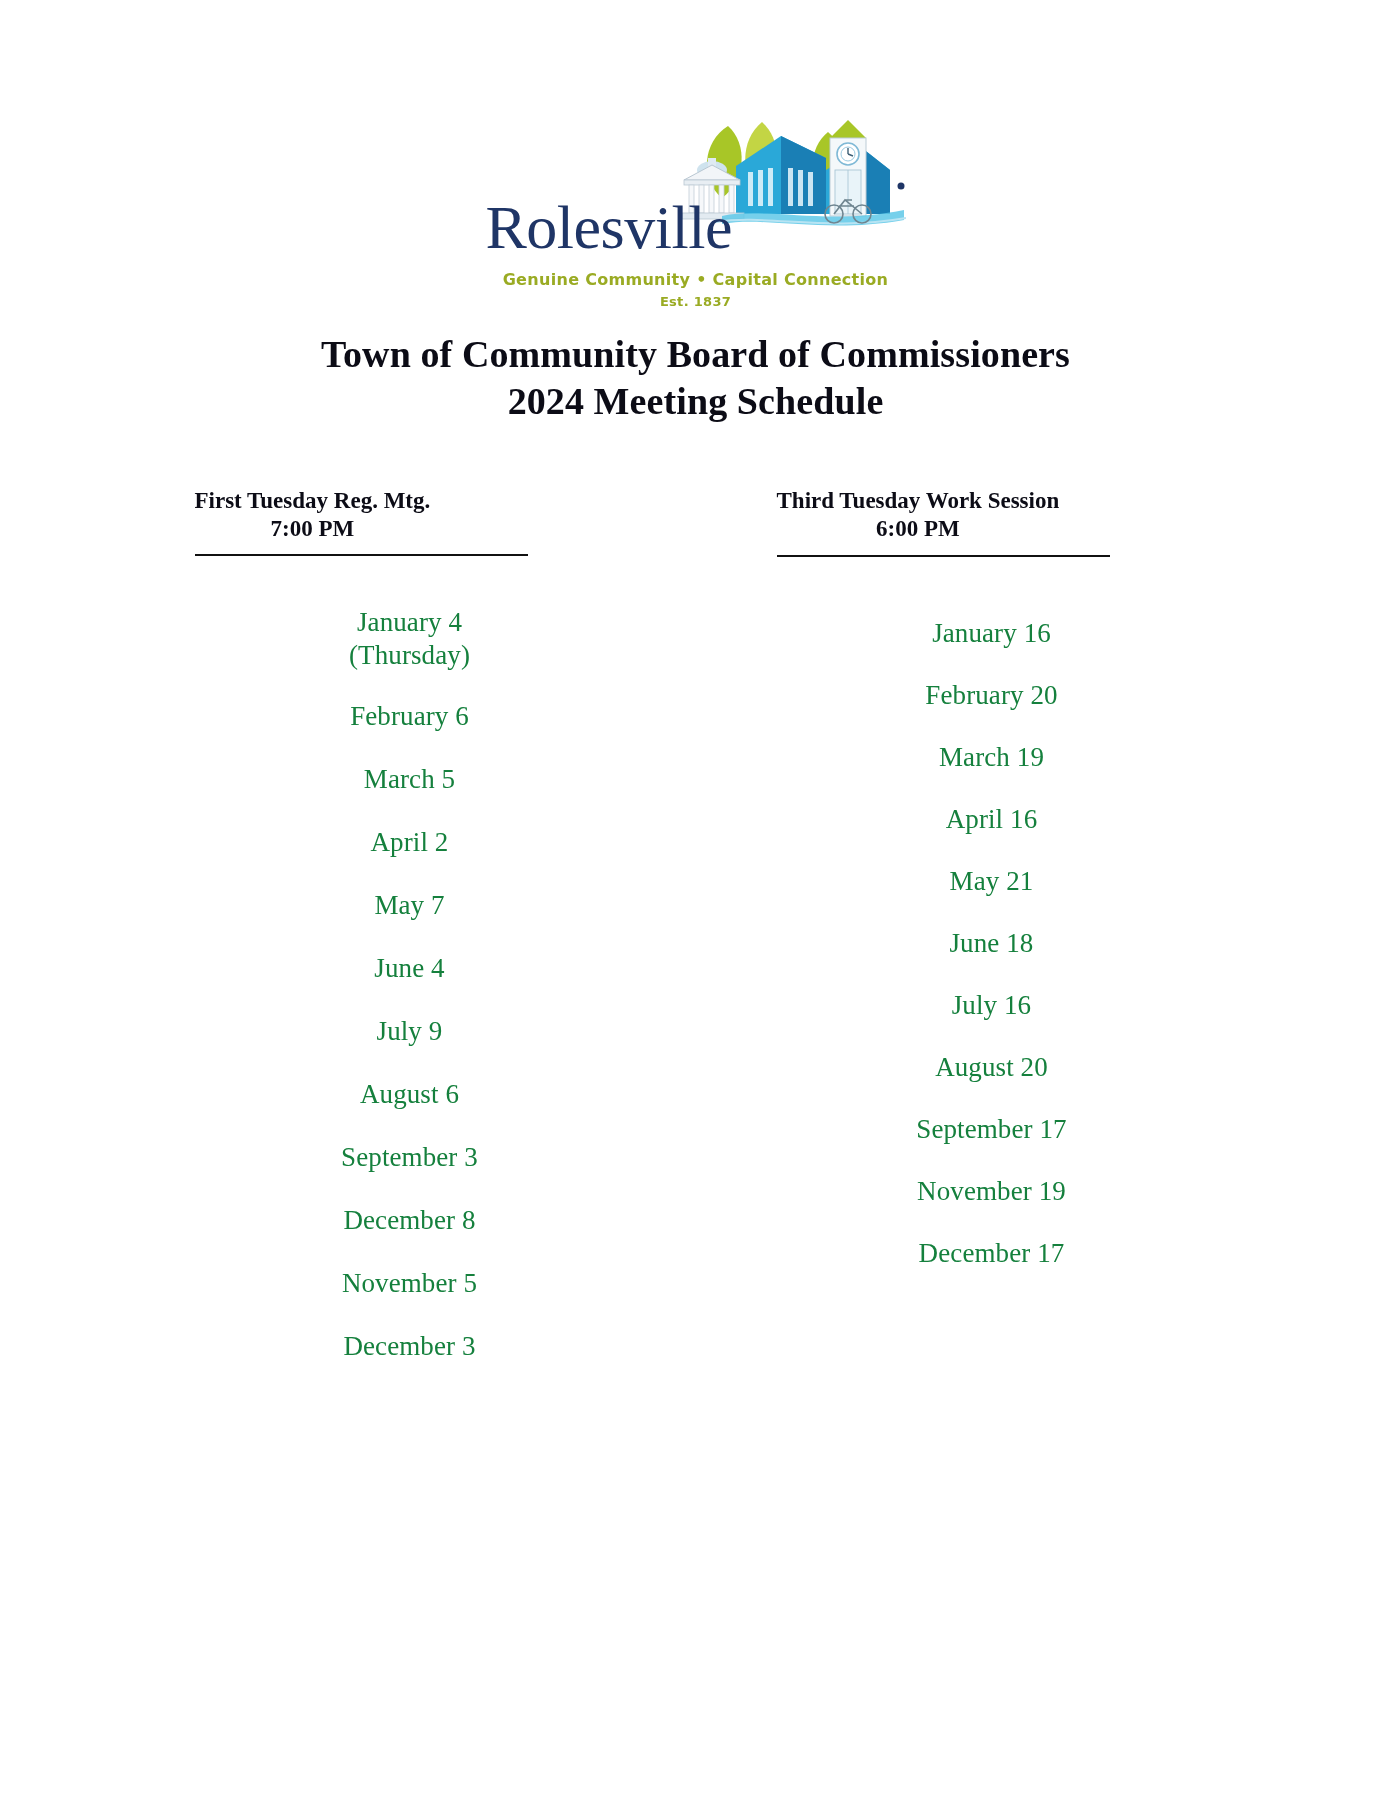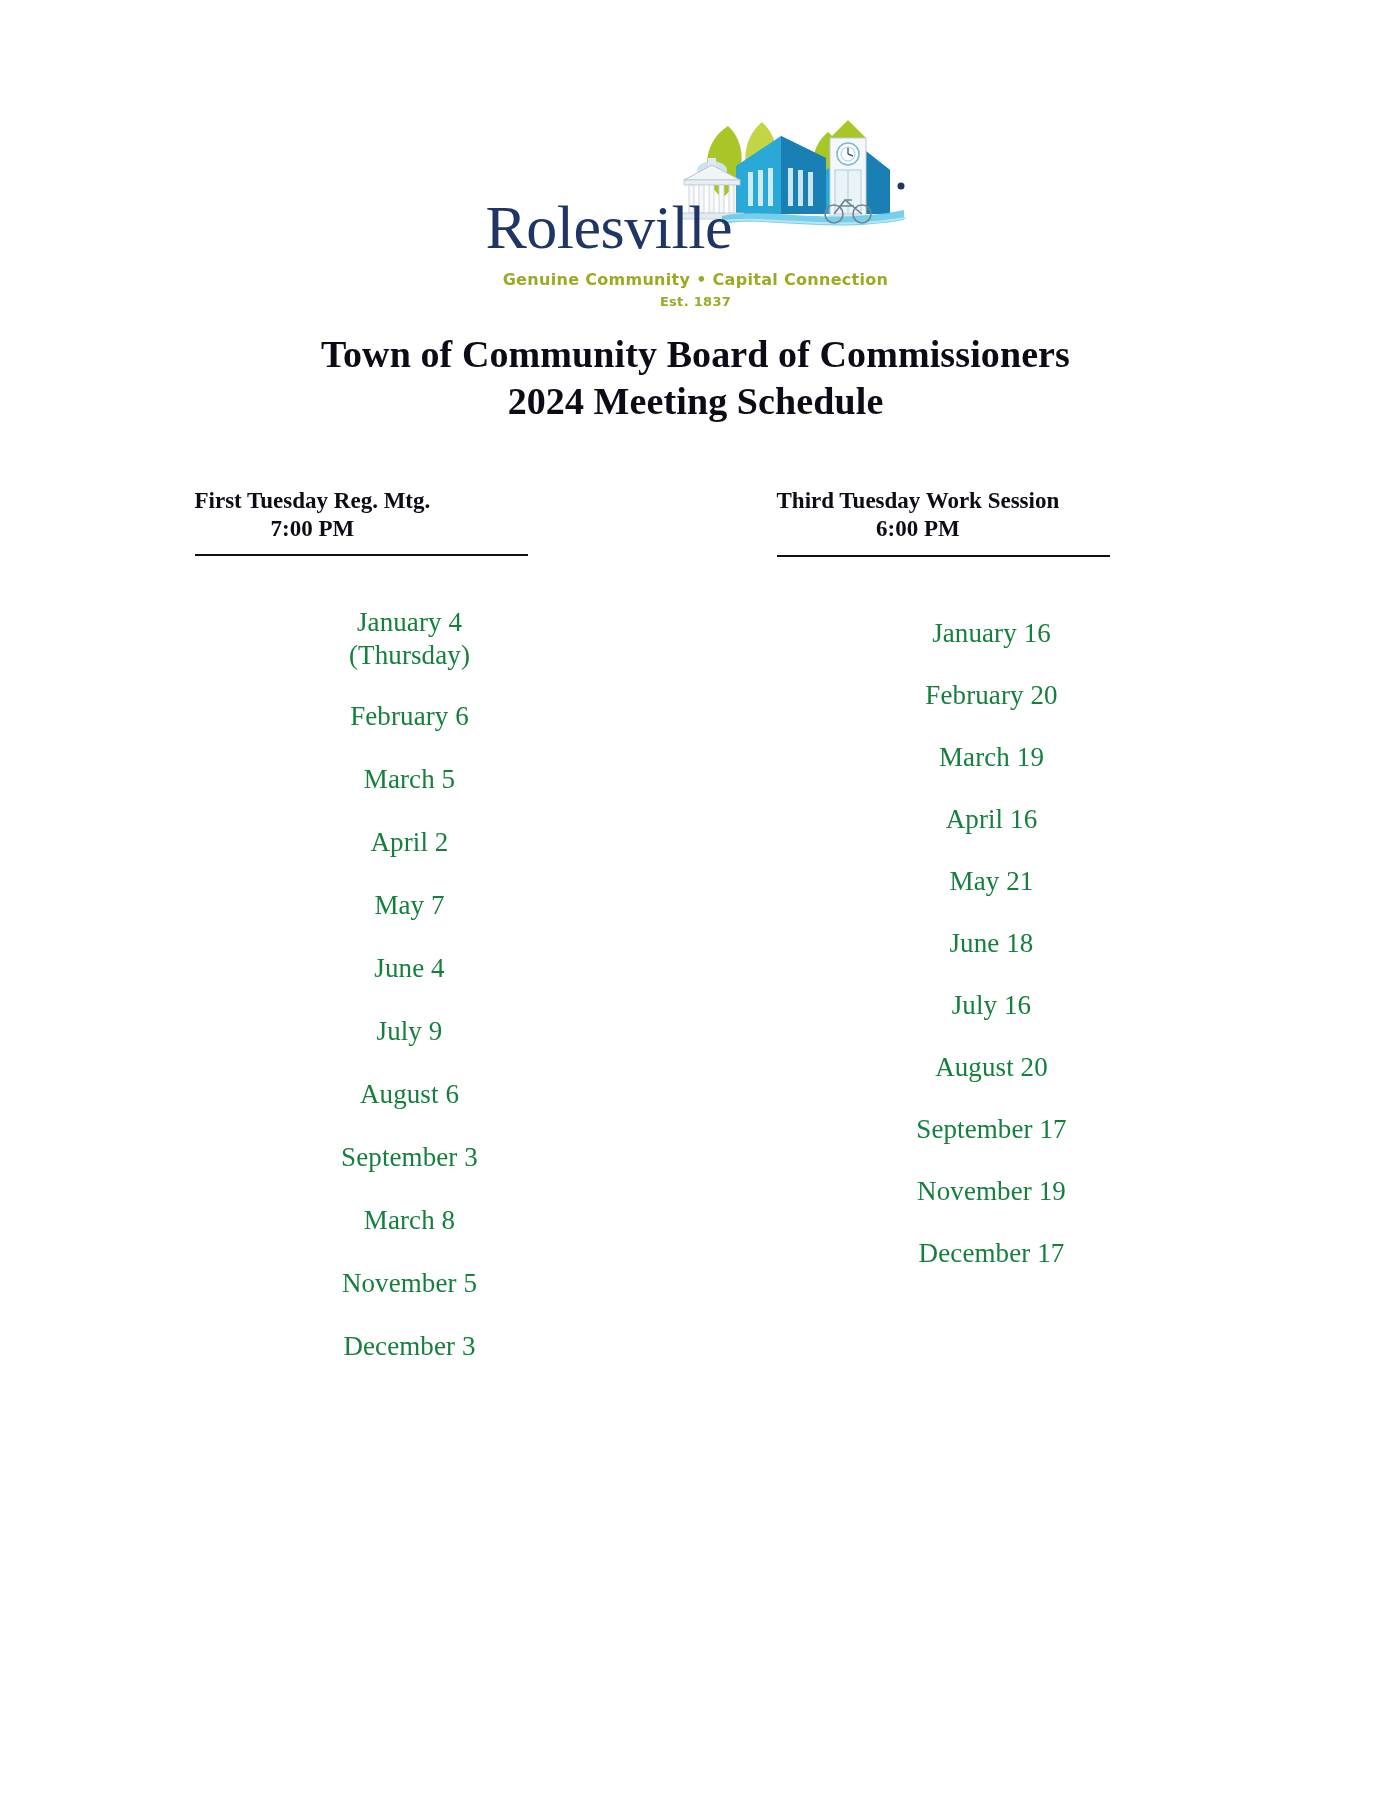--- a/index.html
+++ b/index.html
@@ -226,21 +226,21 @@
         <span class="sub">(Thursday)</span>
       </li>
       <li class="date-item">February 6</li>
       <li class="date-item">March 5</li>
       <li class="date-item">April 2</li>
       <li class="date-item">May 7</li>
       <li class="date-item">June 4</li>
       <li class="date-item">July 9</li>
       <li class="date-item">August 6</li>
       <li class="date-item">September 3</li>
-      <li class="date-item">March 8</li>
+      <li class="date-item">December 8</li>
       <li class="date-item">November 5</li>
       <li class="date-item">December 3</li>
     </ul>
   </div>
 
   <div class="col col-right">
     <div class="col-head">
       <span class="h-line">Third Tuesday Work Session</span>
       <span class="h-line">6:00 PM</span>
     </div>

